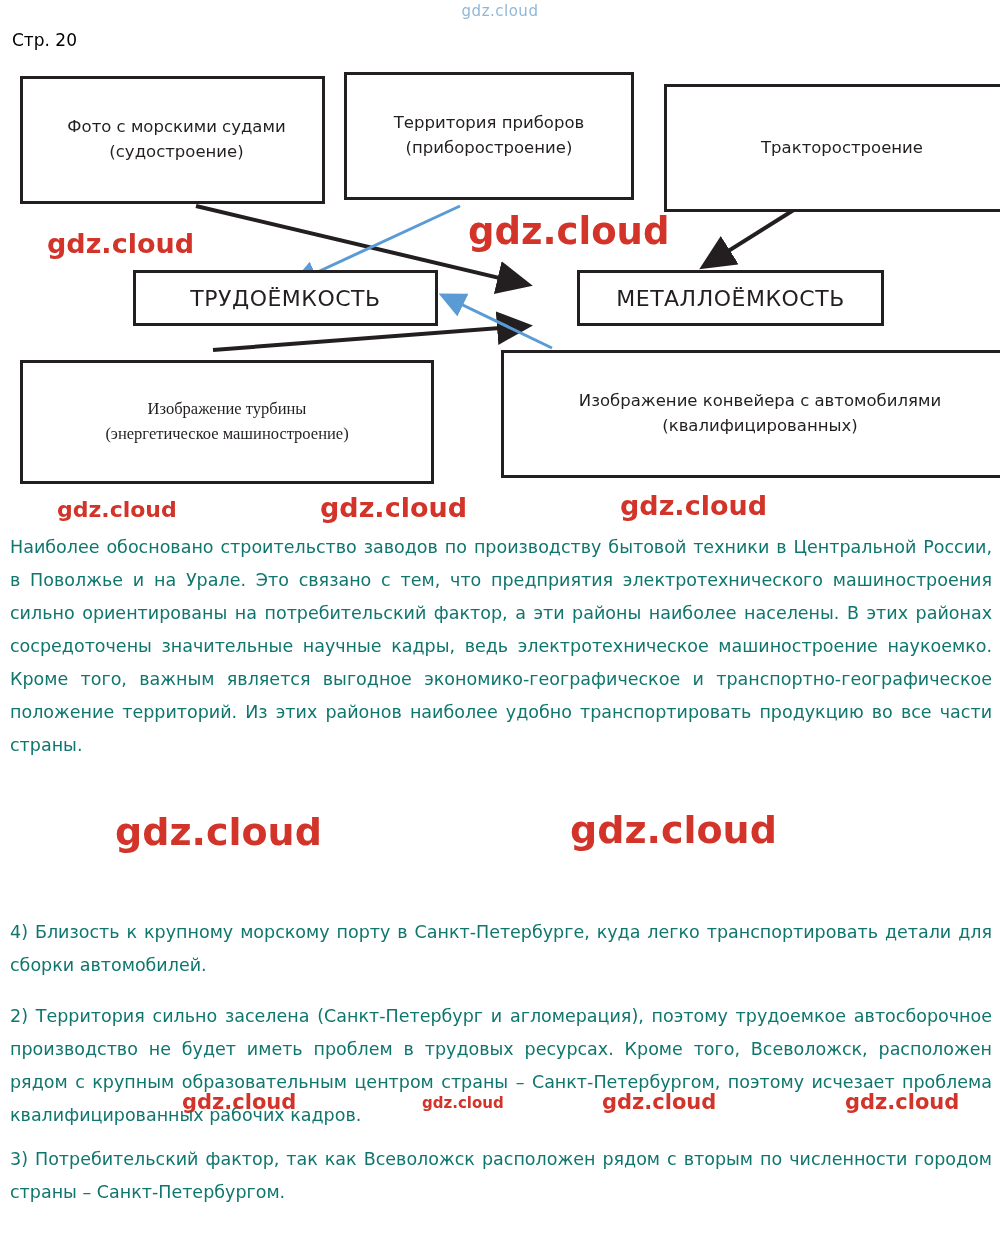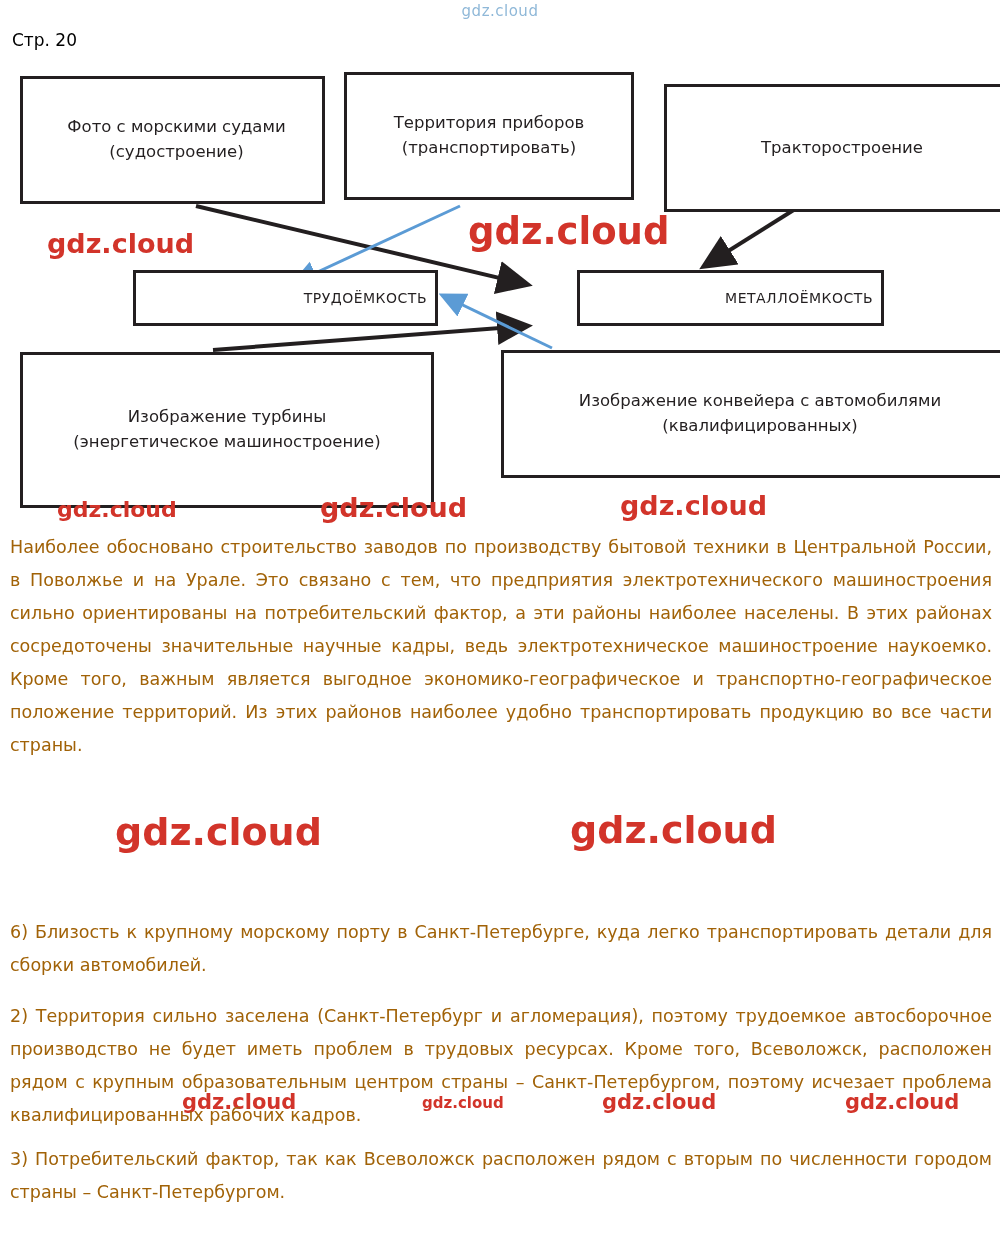--- a/index.html
+++ b/index.html
@@ -62,24 +62,24 @@
     color: #231f20;
     padding: 4px 8px;
   }
   .node .l2 { display: block; }
 
   #node-ship      { left: 20px;  top: 16px;  width: 305px; height: 128px; padding-left: 16px; }
   #node-devices   { left: 344px; top: 12px;  width: 290px; height: 128px; }
   #node-tractor   { left: 664px; top: 24px;  width: 356px; height: 128px; }
   #node-labor     { left: 133px; top: 210px; width: 305px; height: 56px; }
   #node-metal     { left: 534px; top: 210px; width: 307px; height: 56px; margin-left: 43px; }
-  #node-turbine   { left: 20px;  top: 292px; width: 414px; height: 156px; }
+  #node-turbine   { left: 20px;  top: 300px; width: 414px; height: 124px; font-family: Liberation Serif, serif; }
   #node-conveyor  { left: 462px; top: 290px; width: 518px; height: 128px; margin-left: 39px; }
 
-  .node.single { font-size: 14px; letter-spacing: 0.5px; align-items: flex-end; }
+  .node.single { font-size: 22px; letter-spacing: 0.5px; }
 
   .svg-arrows {
     position: absolute;
     left: 0; top: 0;
     width: 1000px;
     height: 430px;
     pointer-events: none;
   }
   
   .wm {
@@ -89,21 +89,21 @@
     font-weight: bold;
     white-space: nowrap;
     pointer-events: none;
   }
 
   
   .para {
     position: absolute;
     font-size: 17.5px;
     line-height: 33px;
-    color: #a16207;
+    color: #0f766e;
     text-align: justify;
     text-justify: inter-word;
   }
   #para1 { left: 10px; top: 531px; width: 982px; }
   #para2 { left: 10px; top: 838px; width: 982px; }
   #para3 { left: 10px; top: 916px; width: 982px; }
   #para4 { left: 10px; top: 1000px; width: 982px; }
   #para5 { left: 10px; top: 1143px; width: 982px; }
 </style>
 </head>
@@ -138,21 +138,21 @@
       <path d="M552,288 L444,236" stroke="#5b9bd5" stroke-width="3" fill="none" marker-end="url(#arrow-blue)"></path>
     </svg>
 
     <div class="node" id="node-ship">
       <span>Фото с морскими судами</span>
       <span class="l2">(судостроение)</span>
     </div>
 
     <div class="node" id="node-devices">
       <span>Территория приборов</span>
-      <span class="l2">(транспортировать)</span>
+      <span class="l2">(приборостроение)</span>
     </div>
 
     <div class="node" id="node-tractor">
       <span>Тракторостроение</span>
     </div>
 
     <div class="node single" id="node-labor">
       <span>ТРУДОЁМКОСТЬ</span>
     </div>
 
@@ -178,17 +178,17 @@
   <div class="wm" style="left:320px; top:492px; font-size:27px;">gdz.cloud</div>
   <div class="wm" style="left:620px; top:490px; font-size:27px;">gdz.cloud</div>
   <div class="wm" style="left:115px; top:810px; font-size:38px;">gdz.cloud</div>
   <div class="wm" style="left:570px; top:808px; font-size:38px;">gdz.cloud</div>
   <div class="wm" style="left:182px; top:1090px; font-size:21px;">gdz.cloud</div>
   <div class="wm" style="left:422px; top:1094px; font-size:15px;">gdz.cloud</div>
   <div class="wm" style="left:602px; top:1090px; font-size:21px;">gdz.cloud</div>
   <div class="wm" style="left:845px; top:1090px; font-size:21px;">gdz.cloud</div>
 
   <div class="para" id="para1">Наиболее обосновано строительство заводов по производству бытовой техники в Центральной России, в Поволжье и на Урале. Это связано с тем, что предприятия электротехнического машиностроения сильно ориентированы на потребительский фактор, а эти районы наиболее населены. В этих районах сосредоточены значительные научные кадры, ведь электротехническое машиностроение наукоемко. Кроме того, важным является выгодное экономико-географическое и транспортно-географическое положение территорий. Из этих районов наиболее удобно транспортировать продукцию во все части страны.</div>
-  <div class="para" id="para3">6) Близость к крупному морскому порту в Санкт-Петербурге, куда легко транспортировать детали для сборки автомобилей.</div>
+  <div class="para" id="para3">4) Близость к крупному морскому порту в Санкт-Петербурге, куда легко транспортировать детали для сборки автомобилей.</div>
   <div class="para" id="para4">2) Территория сильно заселена (Санкт-Петербург и агломерация), поэтому трудоемкое автосборочное производство не будет иметь проблем в трудовых ресурсах. Кроме того, Всеволожск, расположен рядом с крупным образовательным центром страны – Санкт-Петербургом, поэтому исчезает проблема квалифицированных рабочих кадров.</div>
   <div class="para" id="para5">3) Потребительский фактор, так как Всеволожск расположен рядом с вторым по численности городом страны – Санкт-Петербургом.</div>
 
 </div>
 
 </body></html>

